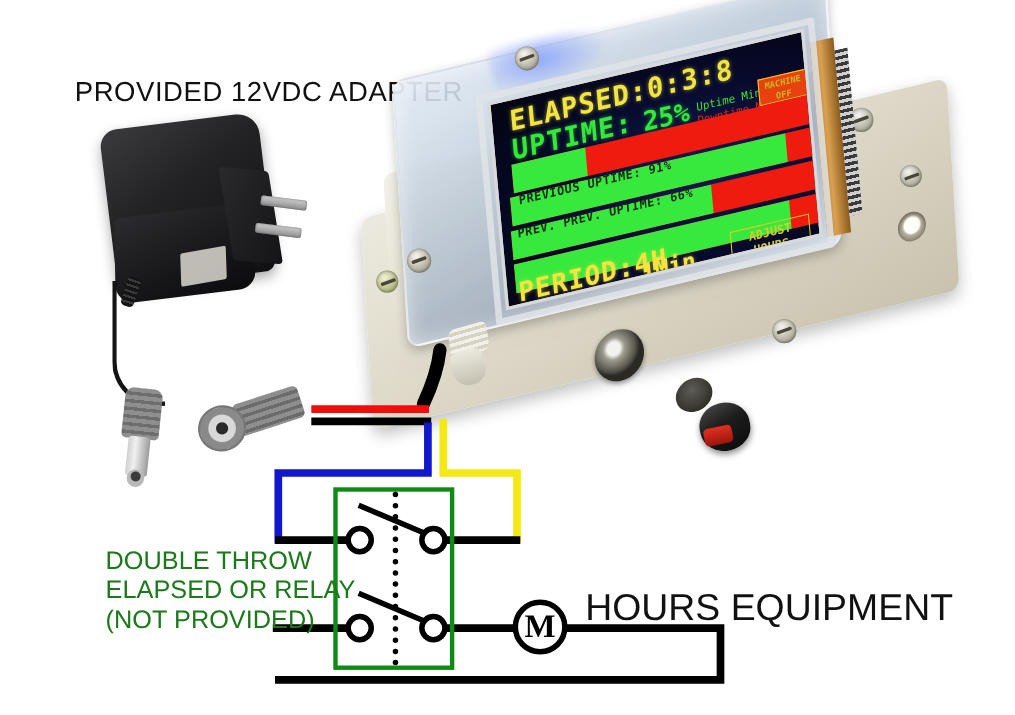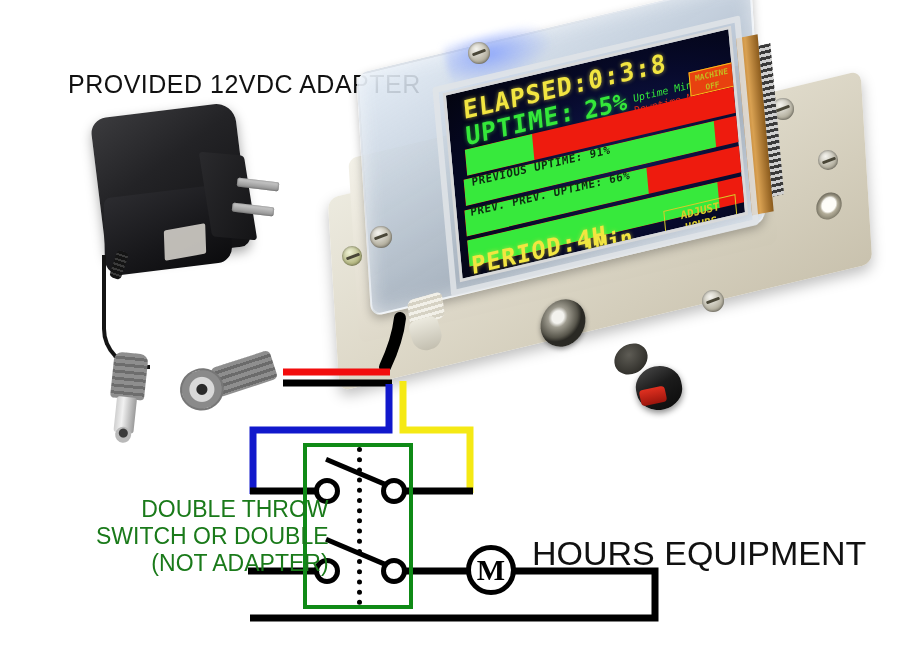--- a/index.html
+++ b/index.html
@@ -11,21 +11,21 @@
   .lbl-adapter{
     position:absolute;left:68px;top:70px;
     font-size:25px;letter-spacing:0.5px;color:#111;
     font-family:"Liberation Sans", sans-serif;font-weight:400;
     white-space:nowrap;
   }
   .lbl-switch{
     position:absolute;left:96px;top:496px;
     font-size:23px;line-height:27px;color:#1a7a1a;
     font-family:"Liberation Sans", sans-serif;
-    white-space:nowrap;text-align:right;
+    white-space:nowrap;text-align:left;
   }
   .lbl-equip{
     position:absolute;left:532px;top:534px;
     font-size:34px;color:#111;letter-spacing:0px;
     font-family:"Liberation Sans", sans-serif;white-space:nowrap;
   }
 
   
   #adapter{position:absolute;left:80px;top:105px;width:220px;height:330px;}
   .ad-body{
@@ -405,19 +405,19 @@
   <div class="arm arm2"></div>
   <div class="term t-tl"></div>
   <div class="term t-tr"></div>
   <div class="term t-bl"></div>
   <div class="term t-br"></div>
 
   <div class="motor">M</div>
 
   <div class="lbl-switch">
     <div>DOUBLE THROW</div>
-    <div>SWITCH OR DOUBLE</div>
-    <div>(NOT ADAPTER)</div>
+    <div>ELAPSED OR RELAY</div>
+    <div>(NOT PROVIDED)</div>
   </div>
 
   <div class="lbl-equip">HOURS EQUIPMENT</div>
 
 </div>
 
 </body></html>

